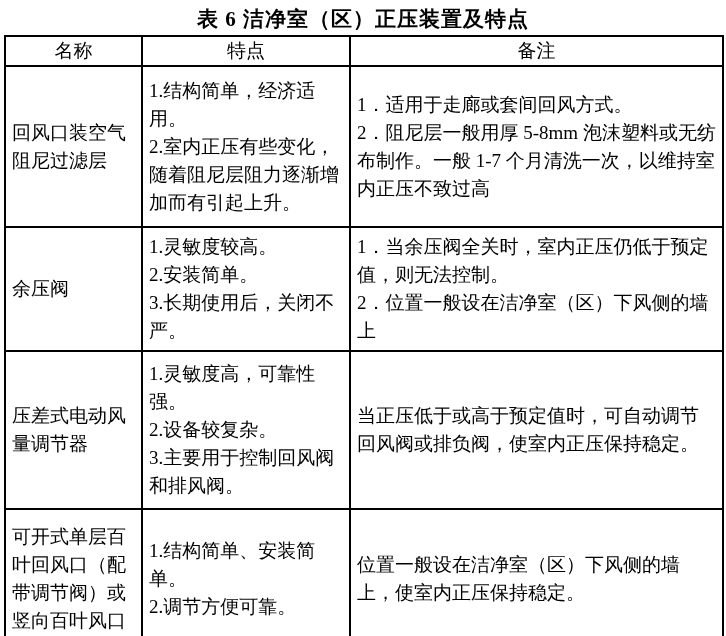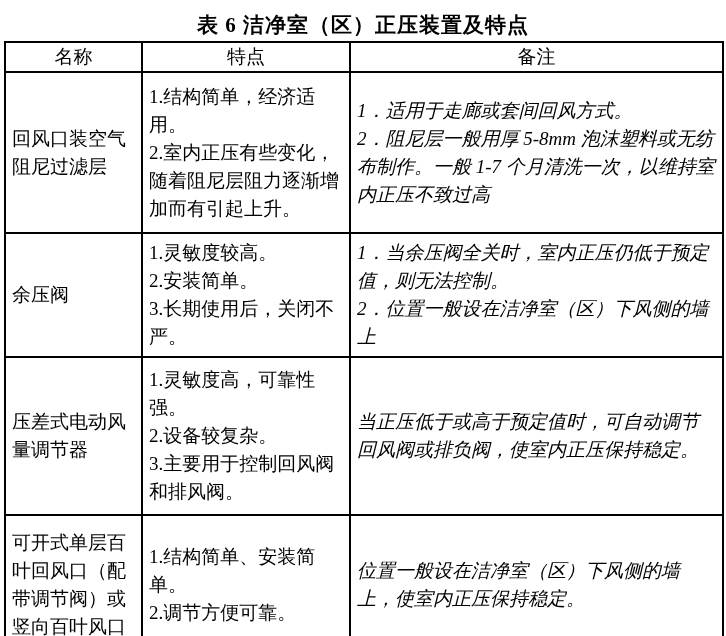--- a/index.html
+++ b/index.html
@@ -15,21 +15,21 @@
   .page {
     width: 726px;
     height: 636px;
     box-sizing: border-box;
   }
   .doc-title {
     text-align: center;
     font-size: 21px;
     font-weight: bold;
     letter-spacing: 1px;
-    padding-top: 12px;
+    padding-top: 6px;
     height: 29px;
     line-height: 26px;
   }
   table.main-table {
     border-collapse: collapse;
     table-layout: fixed;
     width: 718px;
     margin-left: 4px;
   }
   table.main-table th,
@@ -46,21 +46,21 @@
   col.c-name { width: 137px; }
   col.c-feat { width: 208px; }
   col.c-note { width: 373px; }
   tr.header-row th {
     text-align: center;
     height: 30px;
     line-height: 28px;
   }
   td.name-cell { text-align: left; margin-top: 36px; }
   td.feat-cell { text-align: left; margin-left: 17px; }
-  td.note-cell { text-align: left; font-style: italic; }
+  td.note-cell { text-align: left; }
   tr.row-1 { height: 161px; }
   tr.row-2 { height: 124px; }
   tr.row-3 { height: 158px; }
   tr.row-4 { height: 140px; }
   .line { display: block; }
 </style>
 </head>
 <body>
 
 <div class="page">

